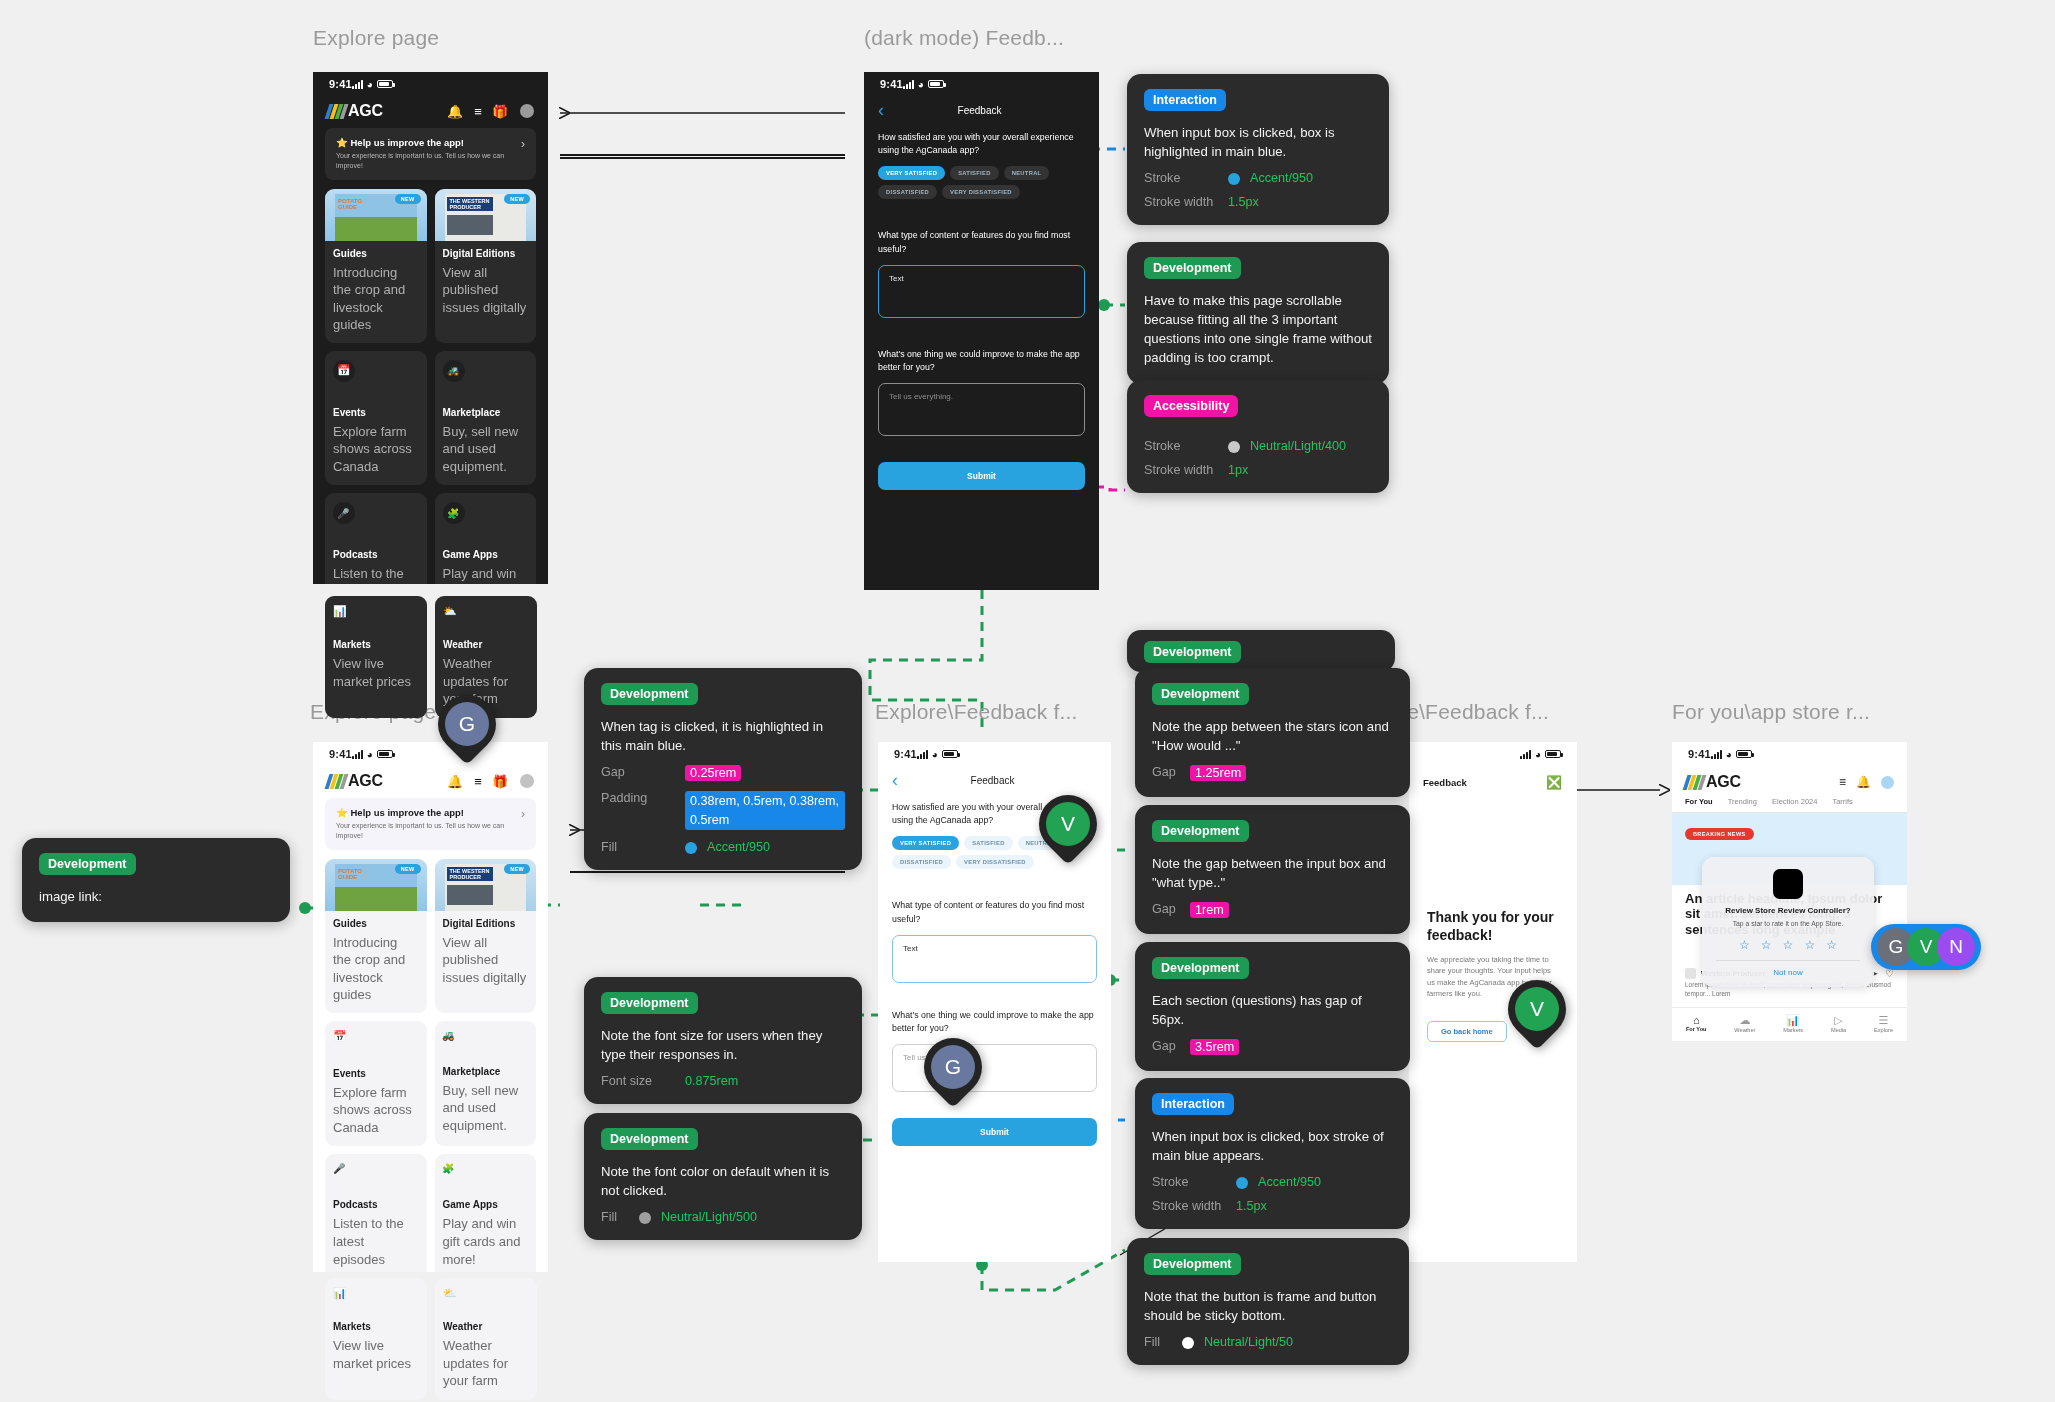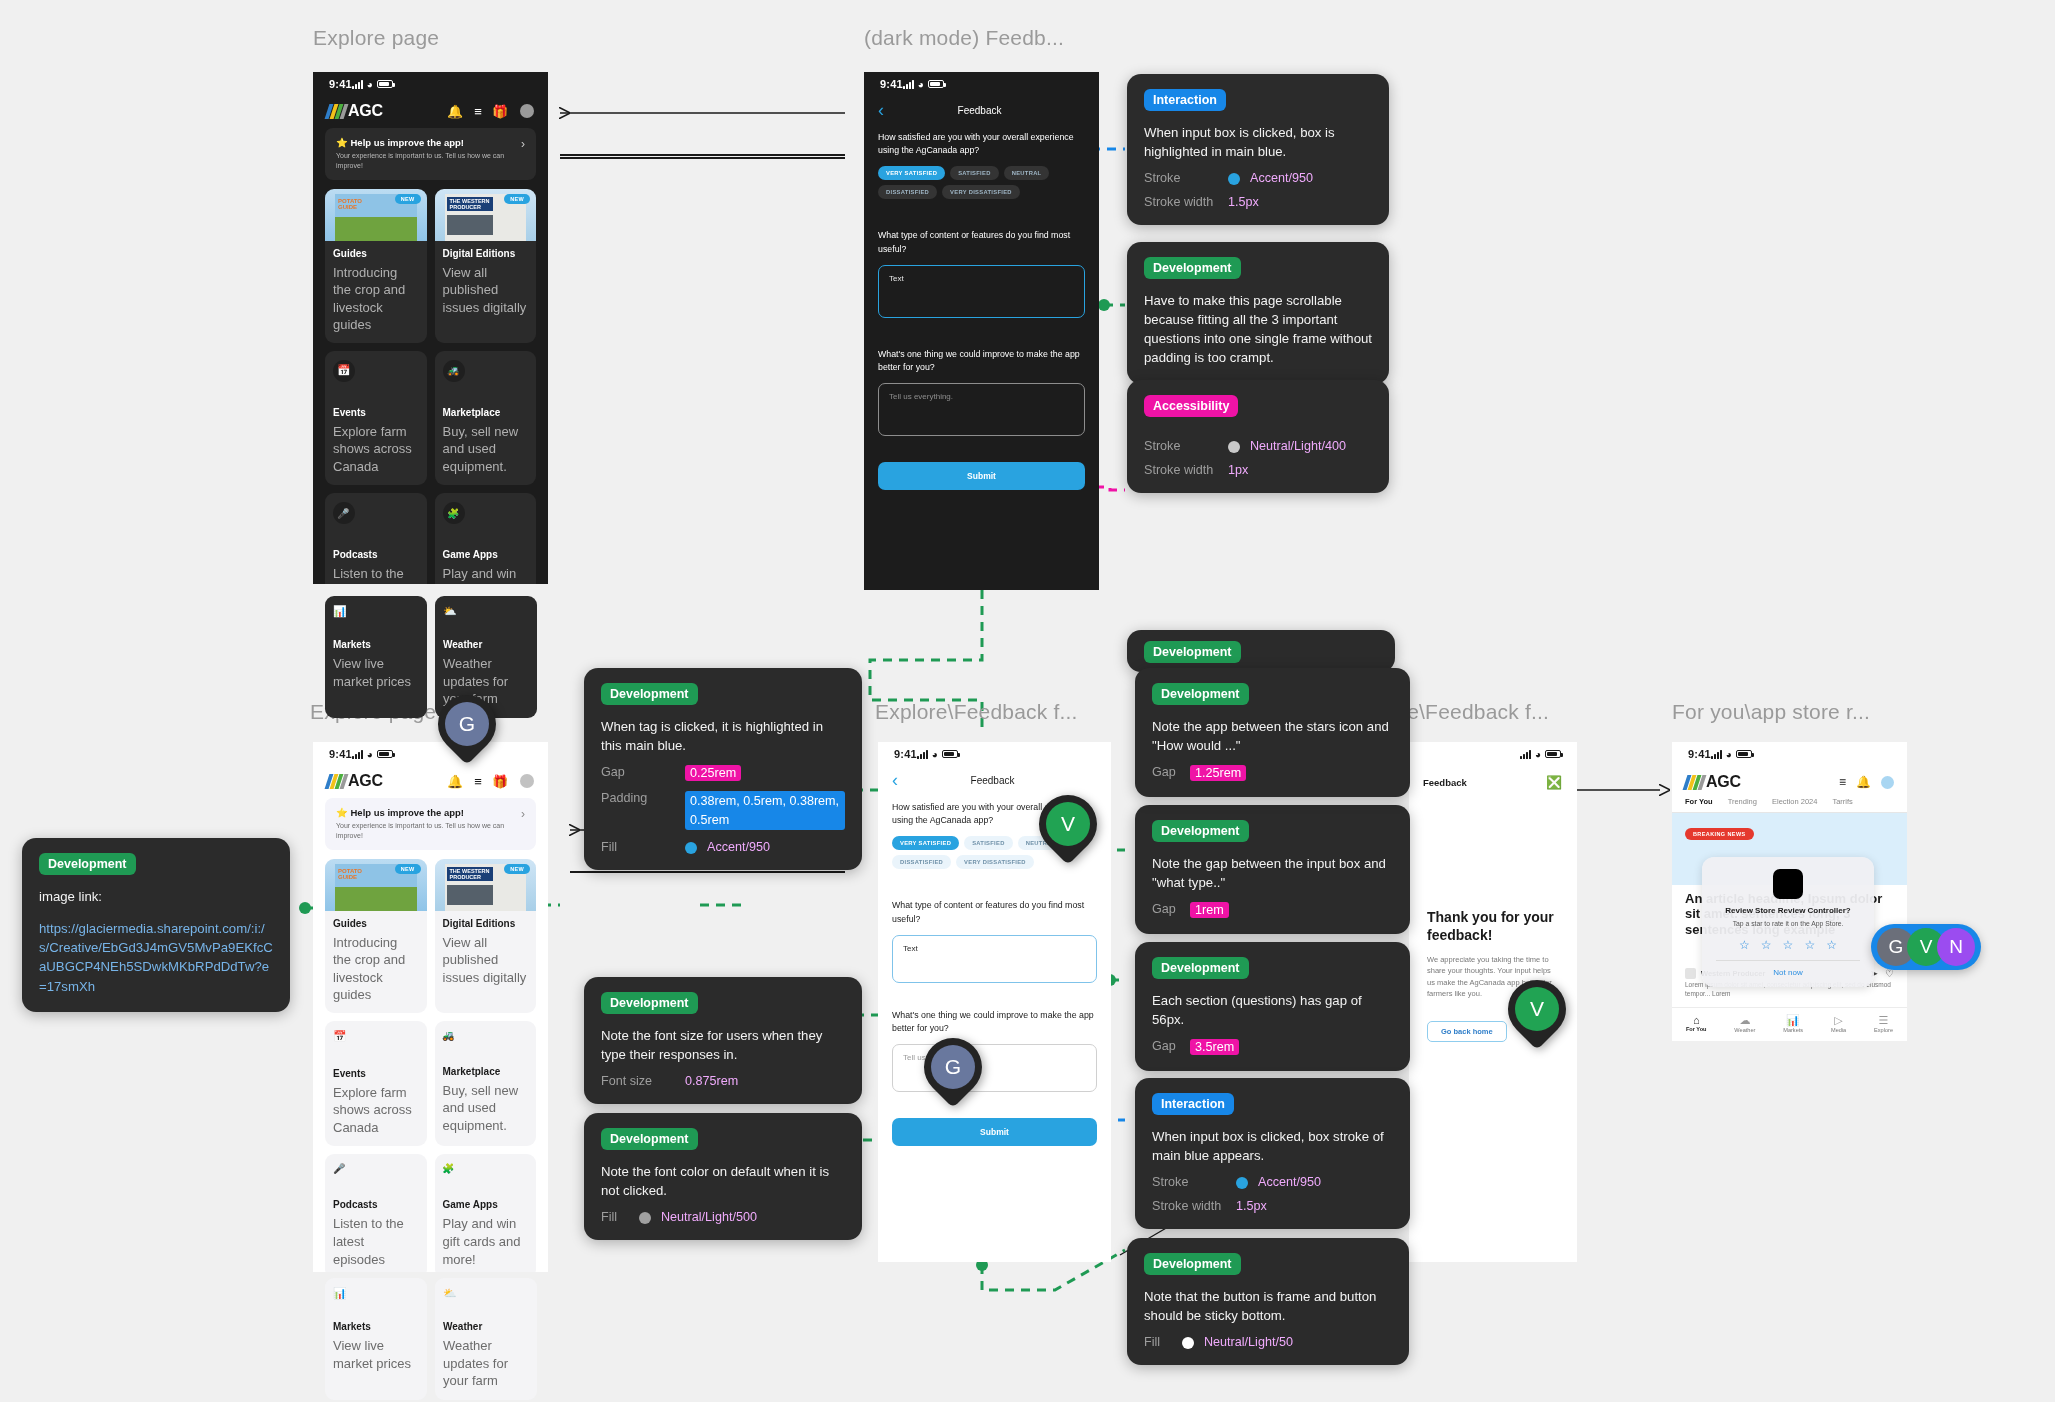--- a/index.html
+++ b/index.html
@@ -84,21 +84,21 @@
   .tag-dev { background: #1f9a54; }
   .tag-int { background: #1787e8; }
   .tag-acc { background: #ef13a6; }
   .note-body { font-size: 13.2px; line-height: 1.45; color: #f2f2f2; }
   .note-body + .note-body { margin-top: 13px; }
   .note-link { color: #77b4e8; word-break: break-all; }
   .prop-row { display: flex; align-items: flex-start; gap: 10px; margin-top: 10px; font-size: 12.6px; }
   .prop-key { color: #9e9e9e; min-width: 74px; }
   .prop-key.narrow { min-width: 28px; }
   .swatch { width: 12px; height: 12px; border-radius: 50%; flex: none; margin-top: 2px; }
-  .prop-val { color: #f0abfc; }
+  .prop-val { color: #22c55e; }
   .chip-pink { background:#ef13a6; color:#fff; padding:1px 5px; border-radius:3px; }
   .chip-blue { background:#1787e8; color:#fff; padding:1px 5px; border-radius:3px; line-height:1.45; }
 
   
   .pin {
     position:absolute;
     width: 58px; height: 58px;
     background:#242424;
     border-radius: 50% 50% 50% 6px;
     transform: rotate(-45deg);
@@ -581,21 +581,20 @@
       <span>☆</span>
       <span>☆</span>
     </div>
     <div style="margin-top:8px;border-top:1px solid #dcdcdc;padding-top:7px;color:#2d8fe0;font-size:8px;">Not now</div>
   </div>
 </div>
 
 <div class="note" style="left:22px; top:838px; width:268px;">
   <span class="note-tag tag-dev">Development</span>
   <div class="note-body">image link:</div>
-  <div class="note-body note-link">https://glaciermedia.sharepoint.com/:i:/s/Creative/EbGd3J4mGV5MvPa9EKfcCaUBGCP4NEh5SDwkMKbRPdDdTw?e=17smXh</div>
 </div>
 
 <div class="note" style="left:1127px; top:74px; width:262px;">
   <span class="note-tag tag-int">Interaction</span>
   <div class="note-body">When input box is clicked, box is highlighted in main blue.</div>
   <div class="prop-row">
     <span class="prop-key">Stroke</span>
     <span class="swatch" style="background:#29a3e0"></span>
     <span class="prop-val">Accent/950</span>
   </div>

